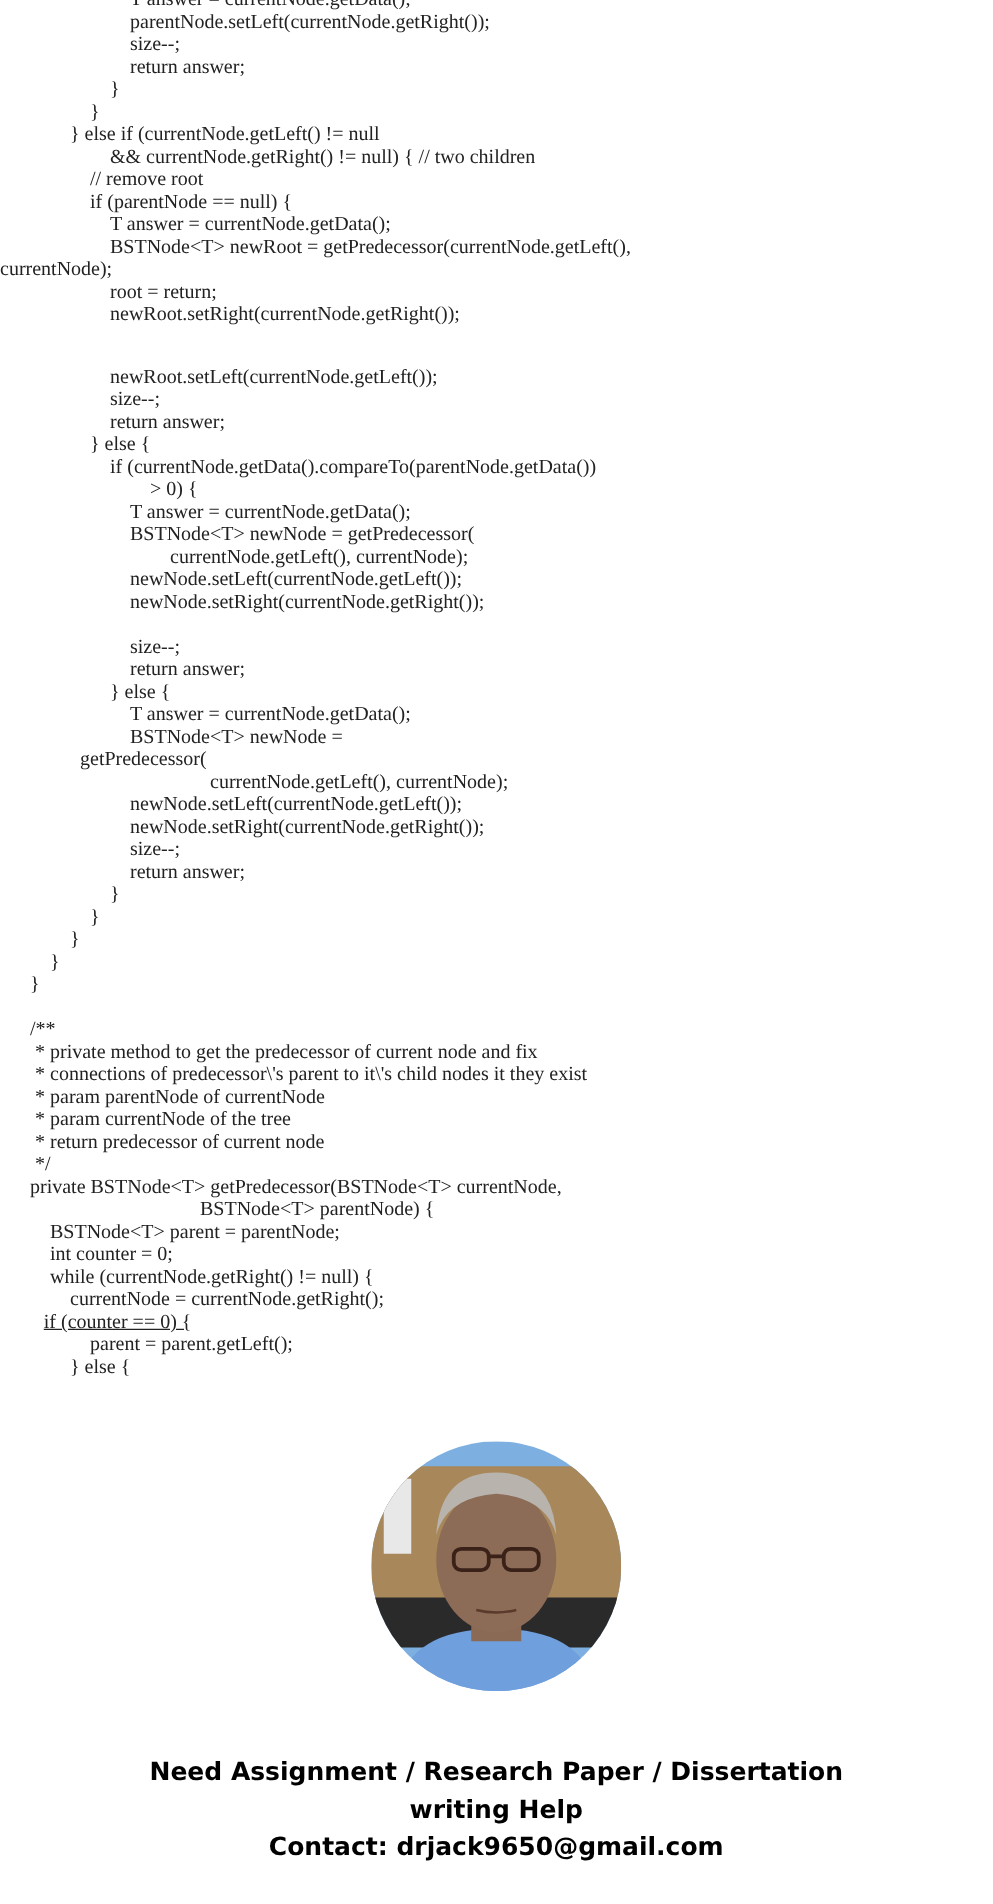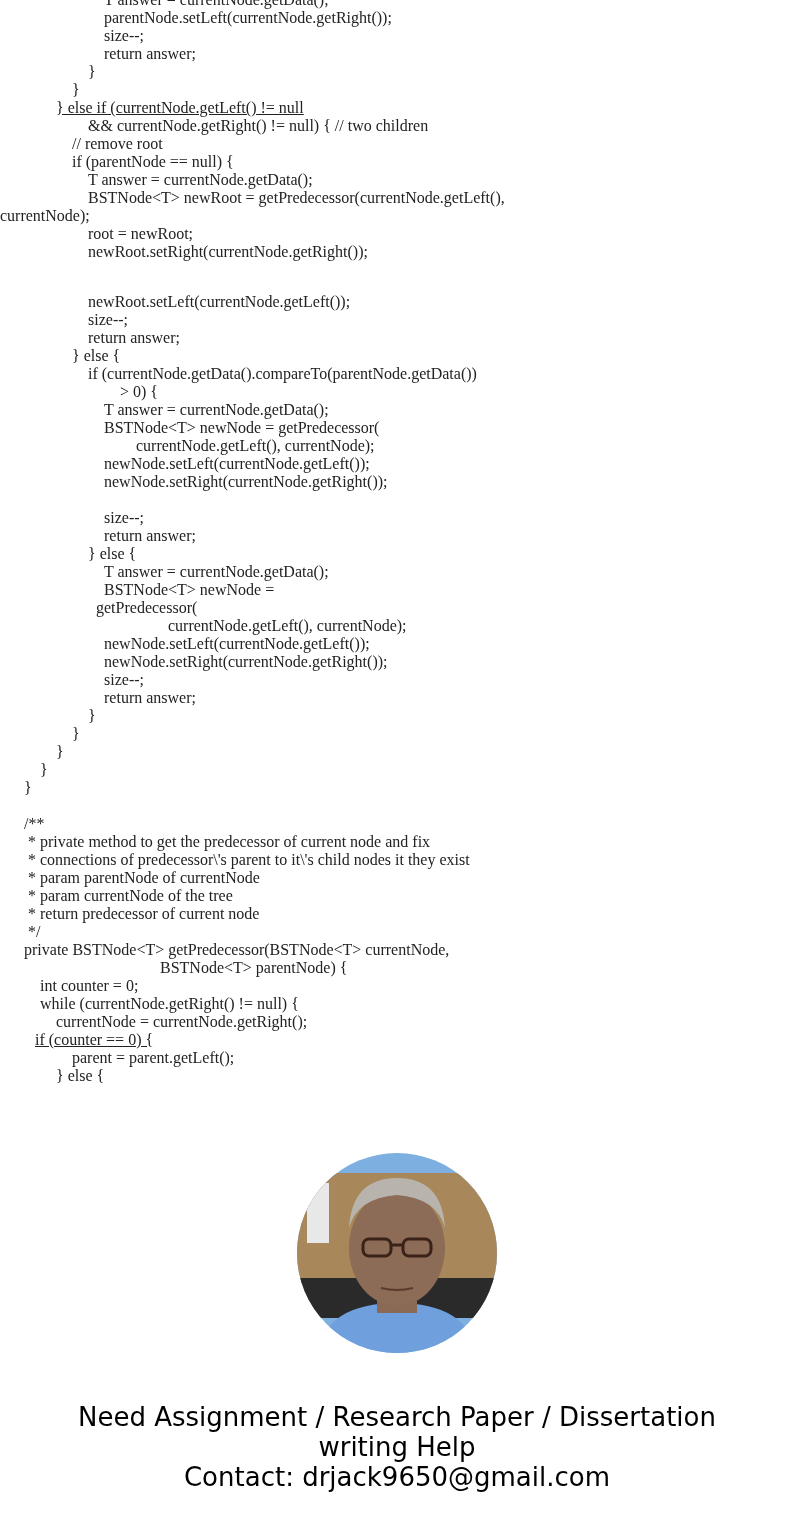--- a/index.html
+++ b/index.html
@@ -8,81 +8,82 @@
     position: absolute; left: 0; top: -9px; width: 794px;
     font-family: "Liberation Serif", serif; font-size: 16px; color: #222;
   }
   .line { position: relative; height: 18px; line-height: 18px; white-space: pre; }
   .avatar {
     position: absolute; left: 297px; top: 1153px; width: 200px; height: 200px;
     border-radius: 50%; overflow: hidden;
   }
   .footer {
     position: absolute; left: 0; top: 1402px; width: 794px; text-align: center;
-    font-family: "DejaVu Sans", sans-serif; font-weight: normal; font-size: 26px;
+    font-family: "DejaVu Sans", sans-serif; font-weight: bold; font-size: 20px;
     line-height: 30px; color: #000;
   }
 </style>
 </head>
 <body>
 
 <div class="code" id="code">
     <div class="line" style="padding-left: 104px;">T answer = currentNode.getData();</div>
     <div class="line" style="padding-left: 104px;">parentNode.setLeft(currentNode.getRight());</div>
     <div class="line" style="padding-left: 104px;">size--;</div>
     <div class="line" style="padding-left: 104px;">return answer;</div>
     <div class="line" style="padding-left: 88px;">}</div>
     <div class="line" style="padding-left: 72px;">}</div>
-    <div class="line" style="padding-left: 56px; text-decoration: underline;">} else if (currentNode.getLeft() != null</div>
+    <div class="line" style="padding-left: 56px;">} else if (currentNode.getLeft() != null</div>
     <div class="line" style="padding-left: 88px;">&amp;&amp; currentNode.getRight() != null) { // two children</div>
     <div class="line" style="padding-left: 72px;">// remove root</div>
     <div class="line" style="padding-left: 72px;">if (parentNode == null) {</div>
     <div class="line" style="padding-left: 88px;">T answer = currentNode.getData();</div>
     <div class="line" style="padding-left: 88px;">BSTNode&lt;T&gt; newRoot = getPredecessor(currentNode.getLeft(),</div>
     <div class="line" style="">currentNode);</div>
-    <div class="line" style="padding-left: 88px;">root = newRoot;</div>
+    <div class="line" style="padding-left: 88px;">root = return;</div>
     <div class="line" style="padding-left: 88px;">newRoot.setRight(currentNode.getRight());</div>
     <div class="line" style="padding-left: 88px; margin-top: 32px;">newRoot.setLeft(currentNode.getLeft());</div>
     <div class="line" style="padding-left: 88px;">size--;</div>
     <div class="line" style="padding-left: 88px;">return answer;</div>
     <div class="line" style="padding-left: 72px;">} else {</div>
     <div class="line" style="padding-left: 88px;">if (currentNode.getData().compareTo(parentNode.getData())</div>
     <div class="line" style="padding-left: 120px;">&gt; 0) {</div>
     <div class="line" style="padding-left: 104px;">T answer = currentNode.getData();</div>
     <div class="line" style="padding-left: 104px;">BSTNode&lt;T&gt; newNode = getPredecessor(</div>
     <div class="line" style="padding-left: 136px;">currentNode.getLeft(), currentNode);</div>
     <div class="line" style="padding-left: 104px;">newNode.setLeft(currentNode.getLeft());</div>
     <div class="line" style="padding-left: 104px;">newNode.setRight(currentNode.getRight());</div>
     <div class="line" style="padding-left: 104px;"></div>
     <div class="line" style="padding-left: 104px;">size--;</div>
     <div class="line" style="padding-left: 104px;">return answer;</div>
     <div class="line" style="padding-left: 88px;">} else {</div>
     <div class="line" style="padding-left: 104px;">T answer = currentNode.getData();</div>
     <div class="line" style="padding-left: 104px;">BSTNode&lt;T&gt; newNode =</div>
-    <div class="line" style="padding-left: 96px;">getPredecessor(</div>
+    <div class="line" style="padding-left: 64px;">getPredecessor(</div>
     <div class="line" style="padding-left: 168px;">currentNode.getLeft(), currentNode);</div>
     <div class="line" style="padding-left: 104px;">newNode.setLeft(currentNode.getLeft());</div>
     <div class="line" style="padding-left: 104px;">newNode.setRight(currentNode.getRight());</div>
     <div class="line" style="padding-left: 104px;">size--;</div>
     <div class="line" style="padding-left: 104px;">return answer;</div>
     <div class="line" style="padding-left: 88px;">}</div>
     <div class="line" style="padding-left: 72px;">}</div>
     <div class="line" style="padding-left: 56px;">}</div>
     <div class="line" style="padding-left: 40px;">}</div>
     <div class="line" style="padding-left: 24px;">}</div>
     <div class="line" style="padding-left: 24px;"></div>
     <div class="line" style="padding-left: 24px;">/**</div>
     <div class="line" style="padding-left: 24px;"> * private method to get the predecessor of current node and fix</div>
     <div class="line" style="padding-left: 24px;"> * connections of predecessor\'s parent to it\'s child nodes it they exist</div>
     <div class="line" style="padding-left: 24px;"> * param parentNode of currentNode</div>
     <div class="line" style="padding-left: 24px;"> * param currentNode of the tree</div>
     <div class="line" style="padding-left: 24px;"> * return predecessor of current node</div>
     <div class="line" style="padding-left: 24px;"> */</div>
     <div class="line" style="padding-left: 24px;">private BSTNode&lt;T&gt; getPredecessor(BSTNode&lt;T&gt; currentNode,</div>
     <div class="line" style="padding-left: 160px;">BSTNode&lt;T&gt; parentNode) {</div>
+    <div class="line" style="padding-left: 40px;">BSTNode&lt;T&gt; parent = parentNode;</div>
     <div class="line" style="padding-left: 40px;">int counter = 0;</div>
     <div class="line" style="padding-left: 40px;">while (currentNode.getRight() != null) {</div>
     <div class="line" style="padding-left: 56px;">currentNode = currentNode.getRight();</div>
     <div class="line" style="padding-left: 35px; text-decoration: underline;">if (counter == 0) {</div>
     <div class="line" style="padding-left: 72px;">parent = parent.getLeft();</div>
     <div class="line" style="padding-left: 56px;">} else {</div>
   </div>
 
 <div class="avatar">
   <svg width="200" height="200" viewBox="0 0 200 200">

